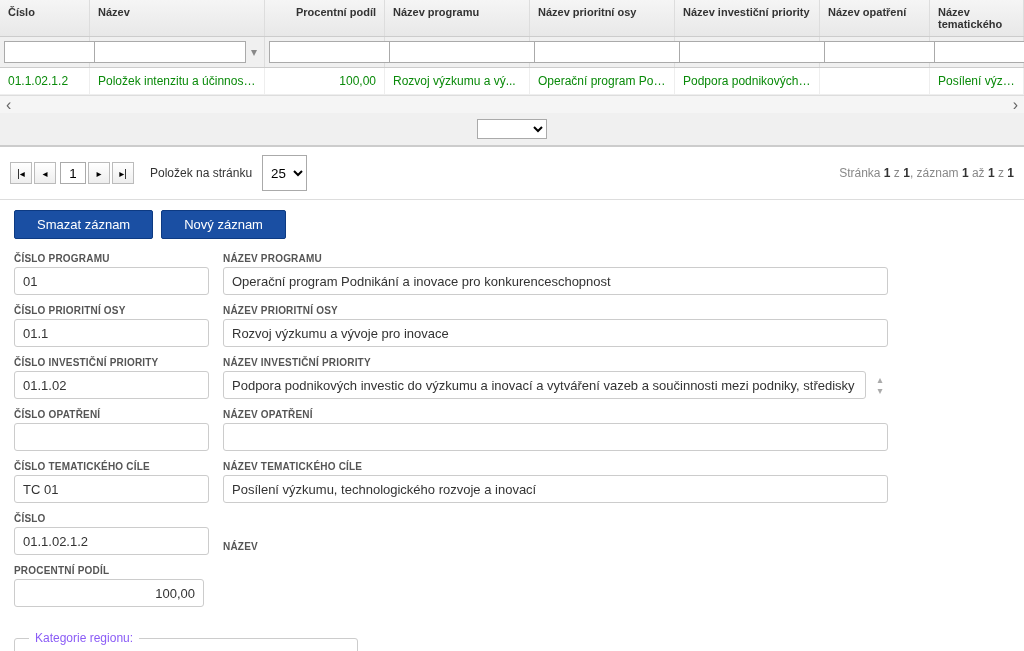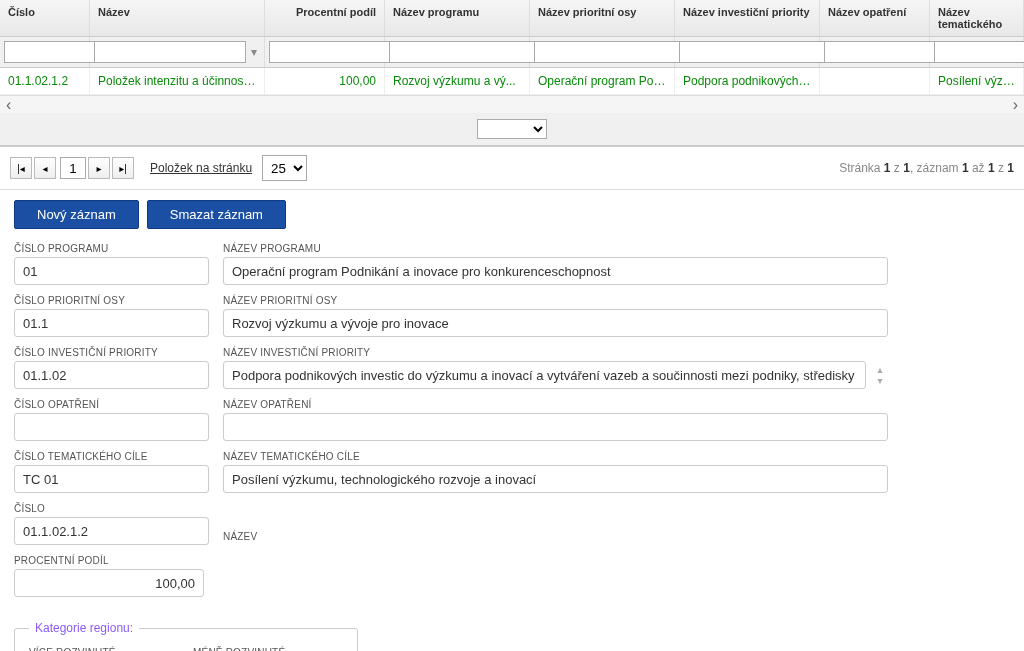--- a/index.html
+++ b/index.html
@@ -27,35 +27,35 @@
 
 .hscroll { height: 18px; background: #f5f5f5; border-top: 1px solid #ddd; display: flex; align-items: center; justify-content: space-between; padding: 0 6px; }
 .hscroll span { color: #666; font-size: 16px; line-height: 1; cursor: pointer; }
 
 .footer-select { background: #f0f0f0; padding: 6px; display: flex; justify-content: center; border-bottom: 1px solid #ccc; }
 .footer-select select { width: 70px; height: 20px; border: 1px solid #aaa; background: #fff; }
 
 .pager-bar { display: flex; align-items: center; padding: 8px 10px; background: #fff; border-bottom: 1px solid #ddd; }
 .pager-btn { width: 22px; height: 22px; border: 1px solid #bbb; background: linear-gradient(#fff,#eee); margin-right: 2px; display: inline-flex; align-items: center; justify-content: center; font-size: 10px; cursor: pointer; }
 .pager-input { width: 26px; height: 22px; text-align: center; border: 1px solid #aaa; margin: 0 2px; }
-.pager-label { margin: 0 10px 0 14px; font-size: 12px; color: #333; text-decoration: underline; }
-.pager-select { height: 26px; border: 1px solid #aaa; background: #fff; padding: 0 4px; }
+.pager-label { margin: 0 10px 0 14px; font-size: 12px; color: #333; }
+.pager-select { height: 36px; border: 1px solid #aaa; background: #fff; padding: 0 4px; }
 .pager-info { margin-left: auto; font-size: 12px; color: #888; }
 .pager-info b { color: #333; font-weight: bold; }
 
 .action-bar { padding: 10px 14px 14px; display: flex; gap: 8px; }
 .btn-primary { background: #1a4fa3; color: #fff; border: 1px solid #0d3a82; padding: 6px 22px; font-size: 13px; cursor: pointer; border-radius: 2px; }
 
 .form-area { padding: 0 14px 20px; }
 .form-row { display: flex; gap: 14px; margin-bottom: 10px; align-items: flex-end; }
 .form-field { display: flex; flex-direction: column; }
 .form-field.narrow { width: 195px; }
 .form-field.wide { flex: 1; max-width: 665px; }
 .form-field.small { width: 190px; }
-.form-label { font-size: 10px; font-weight: normal; color: #555; text-transform: uppercase; margin-bottom: 3px; letter-spacing: 0.2px; }
+.form-label { font-size: 10px; font-weight: bold; color: #555; text-transform: uppercase; margin-bottom: 3px; letter-spacing: 0.2px; }
 .form-input { height: 28px; border: 1px solid #ccc; border-radius: 3px; padding: 0 8px; font-size: 13px; color: #333; background: #fff; }
 .form-input.right { text-align: right; }
 .input-with-btn { display: flex; gap: 6px; align-items: center; }
 .input-with-btn .form-input { flex: 1; }
 .icon-btn { width: 28px; height: 28px; background: #888; border-radius: 3px; display: inline-flex; align-items: center; justify-content: center; color: #fff; cursor: pointer; border: none; }
 .scroll-indicator { width: 16px; display: flex; flex-direction: column; justify-content: center; color: #aaa; font-size: 10px; align-items: center; }
 
 .fieldset { border: 1px solid #ccc; border-radius: 3px; padding: 12px 14px 16px; margin-top: 14px; display: inline-block; }
 .fieldset-legend { font-size: 12px; color: #8b5cf6; padding: 0 6px; }
 .fieldset .form-row { margin-bottom: 0; }
@@ -134,22 +134,22 @@
   <button class="pager-btn">▸</button>
   <button class="pager-btn">▸|</button>
   <span class="pager-label">Položek na stránku</span>
   <select class="pager-select"><option>25</option></select>
   <span class="pager-info">
     <span>Stránka </span><b>1</b><span> z </span><b>1</b><span>, záznam </span><b>1</b><span> až </span><b>1</b><span> z </span><b>1</b>
   </span>
 </div>
 
 <div class="action-bar">
+  <button class="btn-primary">Smazat záznam</button>
   <button class="btn-primary">Nový záznam</button>
-  <button class="btn-primary">Smazat záznam</button>
 </div>
 
 <div class="form-area">
 
   <div class="form-row">
     <div class="form-field narrow">
       <span class="form-label">ČÍSLO PROGRAMU</span>
       <input class="form-input" value="01" style="">
     </div>
     <div class="form-field wide">

